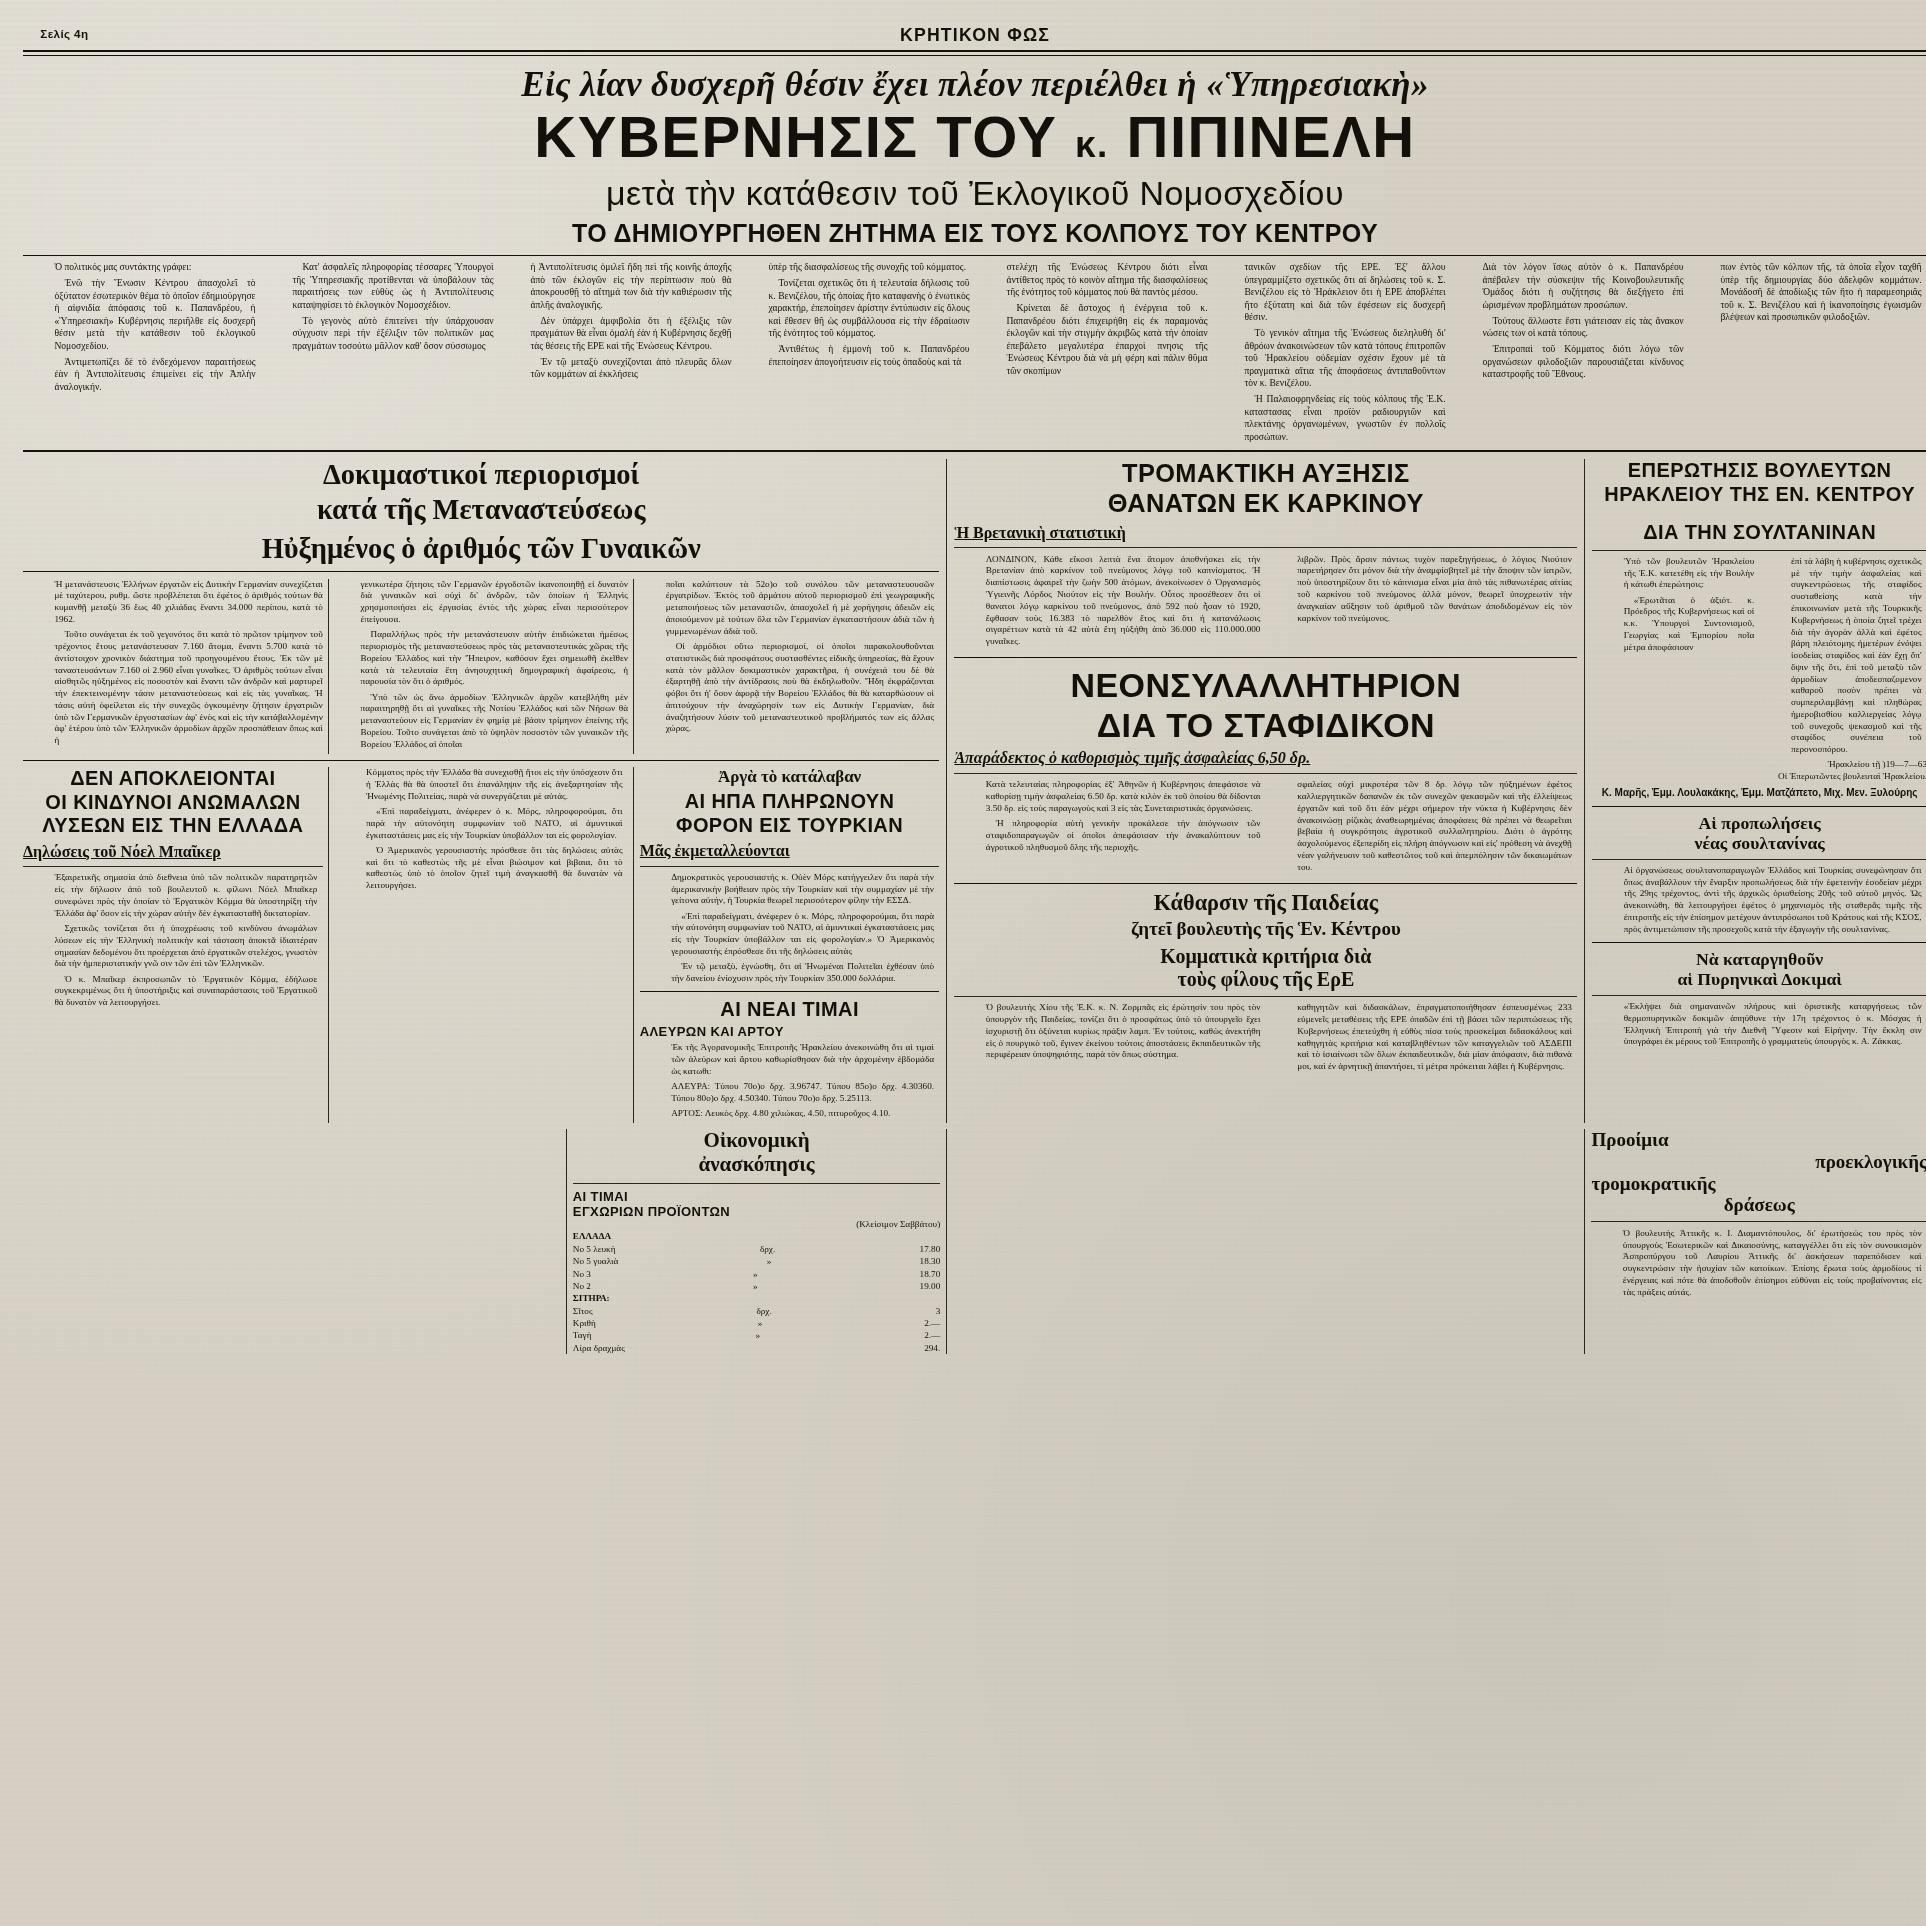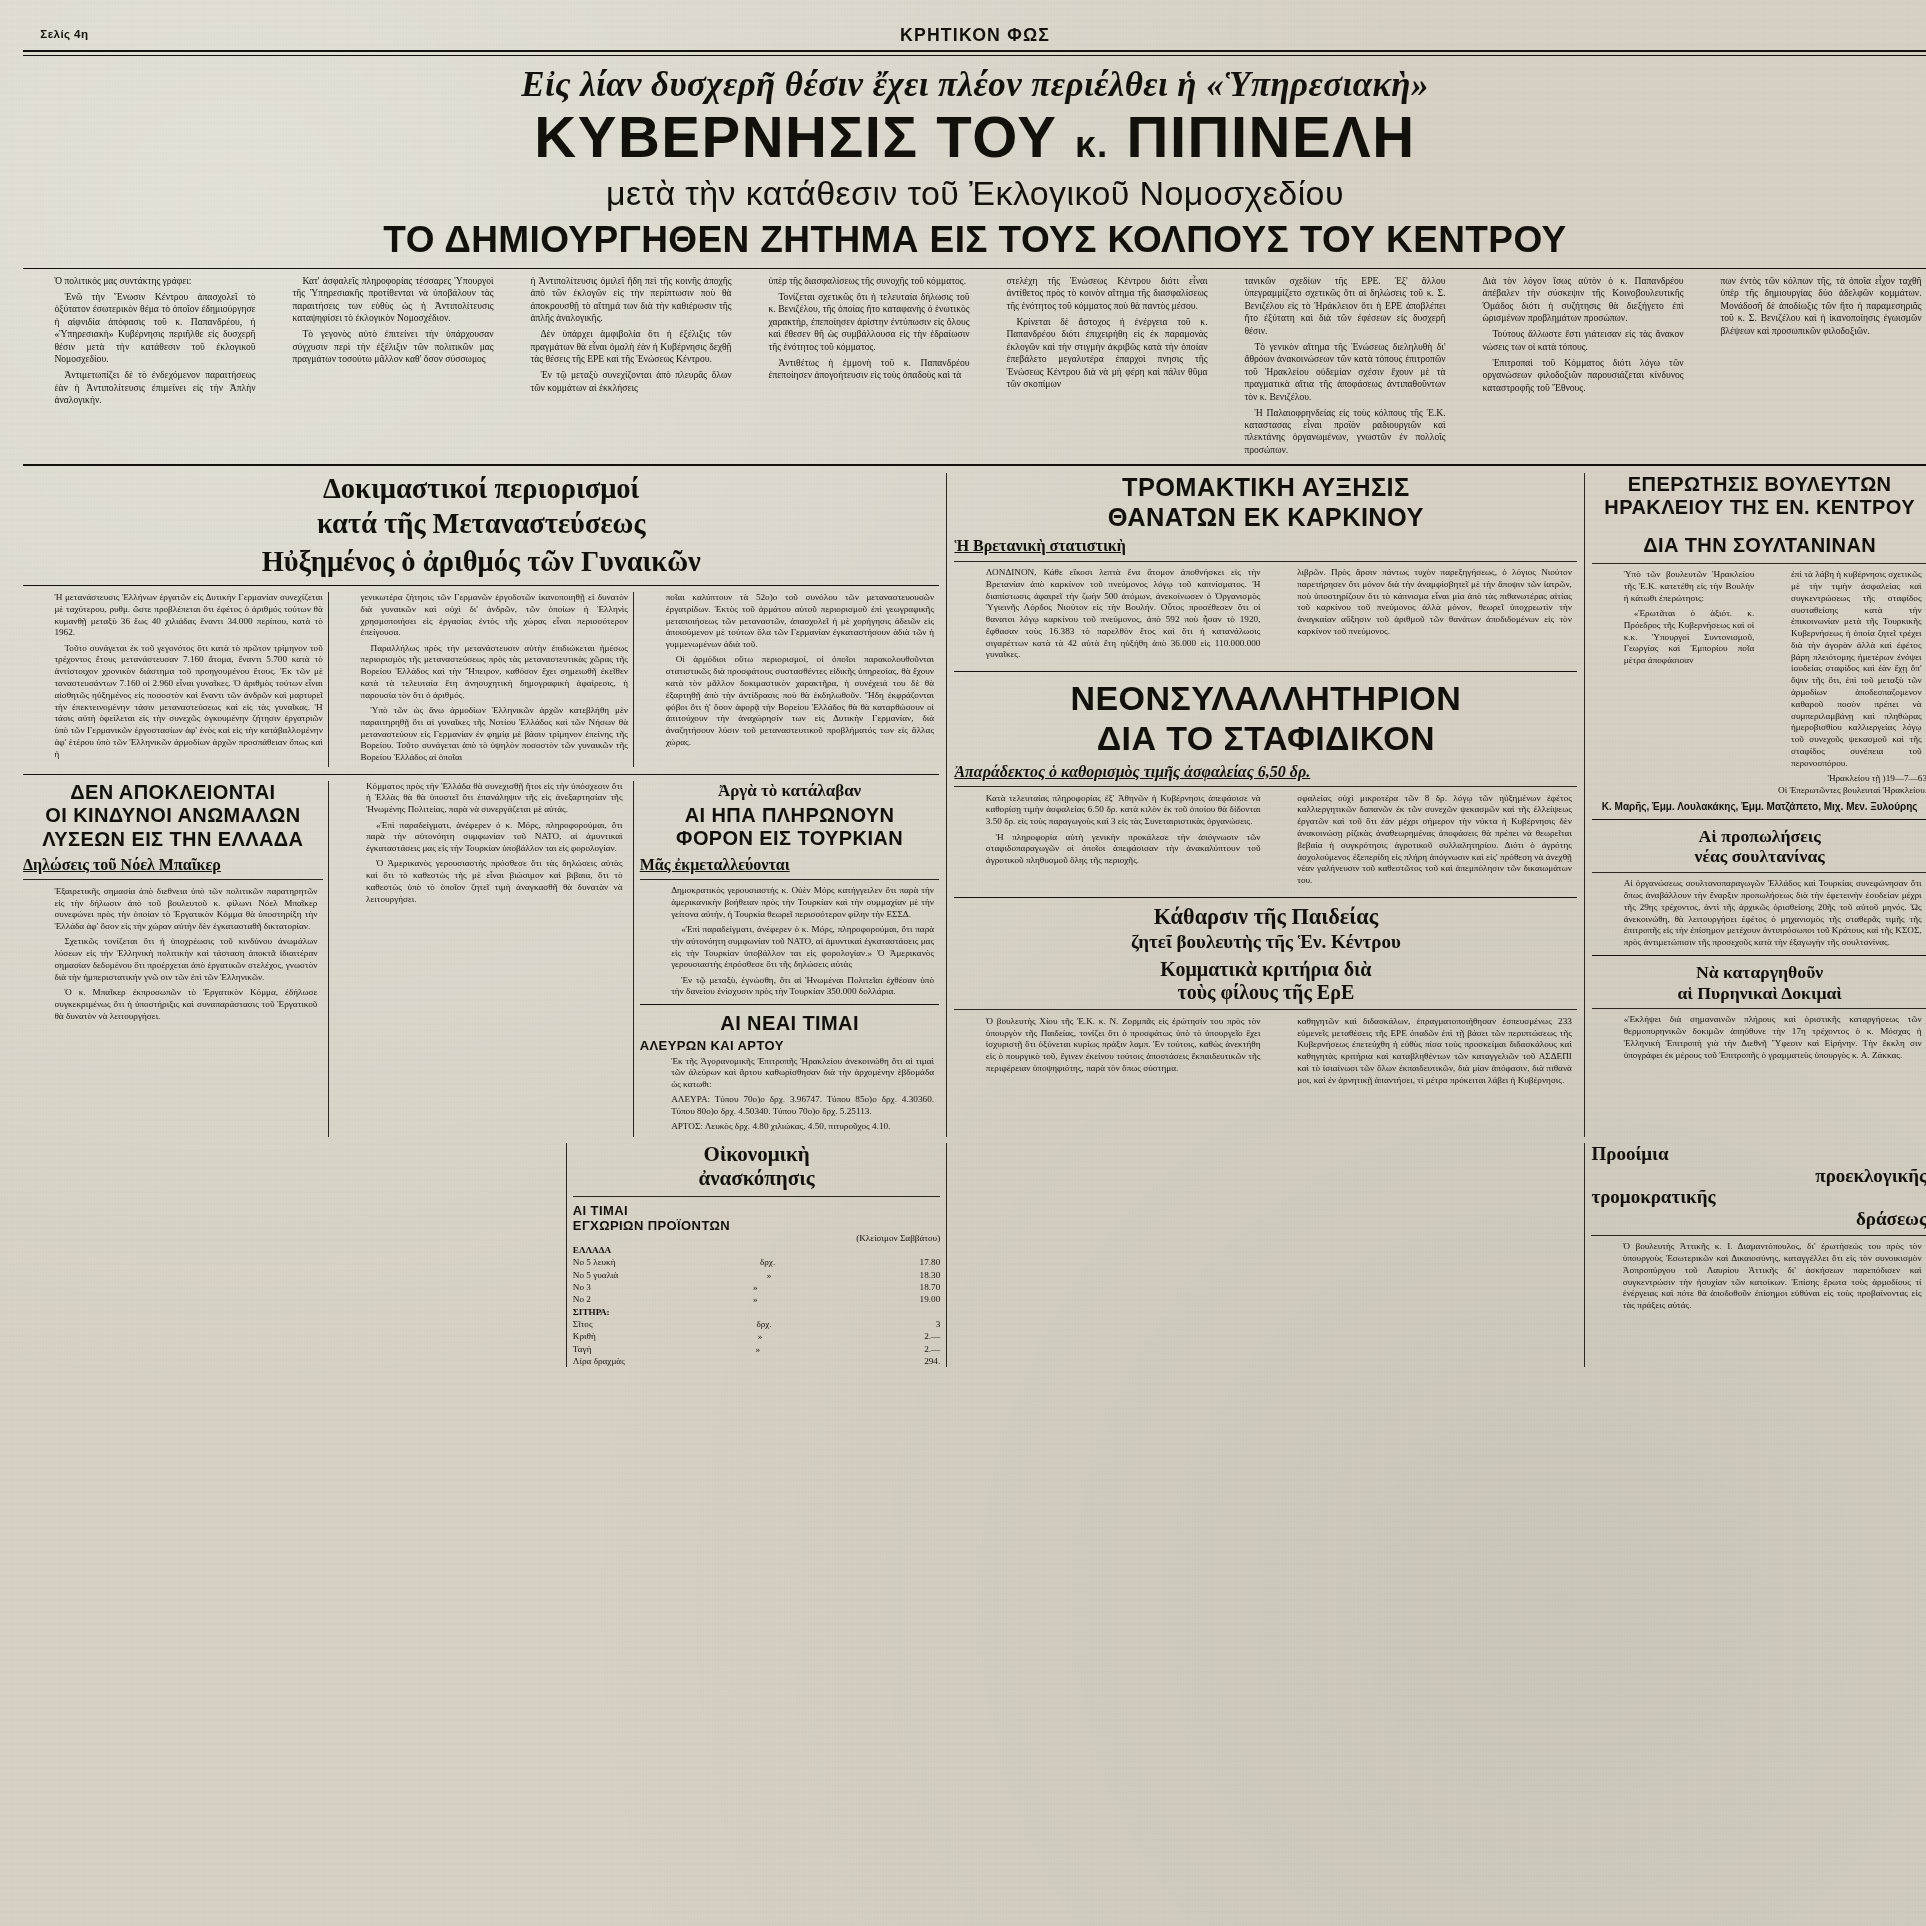--- a/index.html
+++ b/index.html
@@ -25,21 +25,21 @@
   .folio{position:absolute;left:17.3px;bottom:6.2px;font-size:11.6px;letter-spacing:0.4px;font-family:"Liberation Sans",sans-serif;font-weight:bold;}
   .paper-name{font-family:"Liberation Sans",sans-serif;font-weight:bold;font-size:17.7px;letter-spacing:1.2px;}
   .rule-thick{border-top:2.7px solid #15120d;margin-top:3.9px;}
   .rule-thin{border-top:1.2px solid #15120d;margin-top:2.3px;}
   
   .headline-block{text-align:center;padding:10px 7.7px 5.4px 7.7px;}
   .hl1{font-family:"Liberation Serif",serif;font-style:italic;font-weight:bold;font-size:35px;line-height:1.1;letter-spacing:0.4px;}
   .hl2{font-family:"Liberation Sans",sans-serif;font-weight:bold;font-size:58px;line-height:1.05;letter-spacing:1.5px;margin-top:3.1px;}
   .hl2 .small{font-size:37px;}
   .hl3{font-family:"Liberation Sans",sans-serif;font-size:34px;line-height:1.12;margin-top:6.2px;letter-spacing:0.4px;}
-  .hl4{font-family:"Liberation Sans",sans-serif;font-weight:bold;font-size:37px;line-height:1.12;margin-top:7px;letter-spacing:0.4px;}
+  .hl4{font-family:"Liberation Sans",sans-serif;font-weight:bold;font-size:25px;line-height:1.12;margin-top:7px;letter-spacing:0.4px;}
   
   .cols{display:flex;}
   .col{box-sizing:border-box;}
   .vrule{border-left:1.2px solid #2a2620;}
   p{margin:0 0 3.5px 0;text-align:justify;hyphens:auto;}
   .body-txt p{font-size:9.6px;line-height:1.30;margin-left:26px;}
   .body-txt{padding:0 5.4px;}
   .tiny p{font-size:9.2px;line-height:1.28;}
   .indent{text-indent:10px;}
   
@@ -341,21 +341,21 @@
           </div>
       </div>
     </div>
 
     <div class="col vrule" style="width:33.5%;padding:0 6.2px;"></div>
 
     <div class="col vrule" style="width:18%;padding-left:6.2px;">
       <div class="sec-h-serif" style="font-size:19px;text-align:left;">Προοίμια</div>
       <div class="sec-h-serif" style="font-size:19px;text-align:right;">προεκλογικῆς</div>
       <div class="sec-h-serif" style="font-size:19px;text-align:left;">τρομοκρατικῆς</div>
-      <div class="sec-h-serif" style="font-size:19px;text-align:right;">δράσεως</div>
+      <div class="sec-h-serif" style="font-size:19px;text-align:center;">δράσεως</div>
       <hr class="sepl">
       <div class="body-txt tiny">
         <p>Ὁ βουλευτὴς Ἀττικῆς κ. Ι. Διαμαντόπουλος, δι' ἐρωτήσεώς του πρὸς τὸν ὑπουργοὺς Ἐσωτερικῶν καὶ Δικαιοσύνης, καταγγέλλει ὅτι εἰς τὸν συνοικισμὸν Ἀσπροπύργου τοῦ Λαυρίου Ἀττικῆς δι' ἀσκήσεων παρεπόδισεν καὶ συγκεντρώσιν τὴν ἡσυχίαν τῶν κατοίκων. Ἐπίσης ἔρωτα τοὺς ἁρμοδίους τί ἐνέργειας καὶ πότε θὰ ἀποδοθοῦν ἐπίσημοι εὐθύναι εἰς τοὺς προβαίνοντας εἰς τὰς πράξεις αὐτάς.</p>
       </div>
     </div>
   </div>
 
 </div>
 
 

